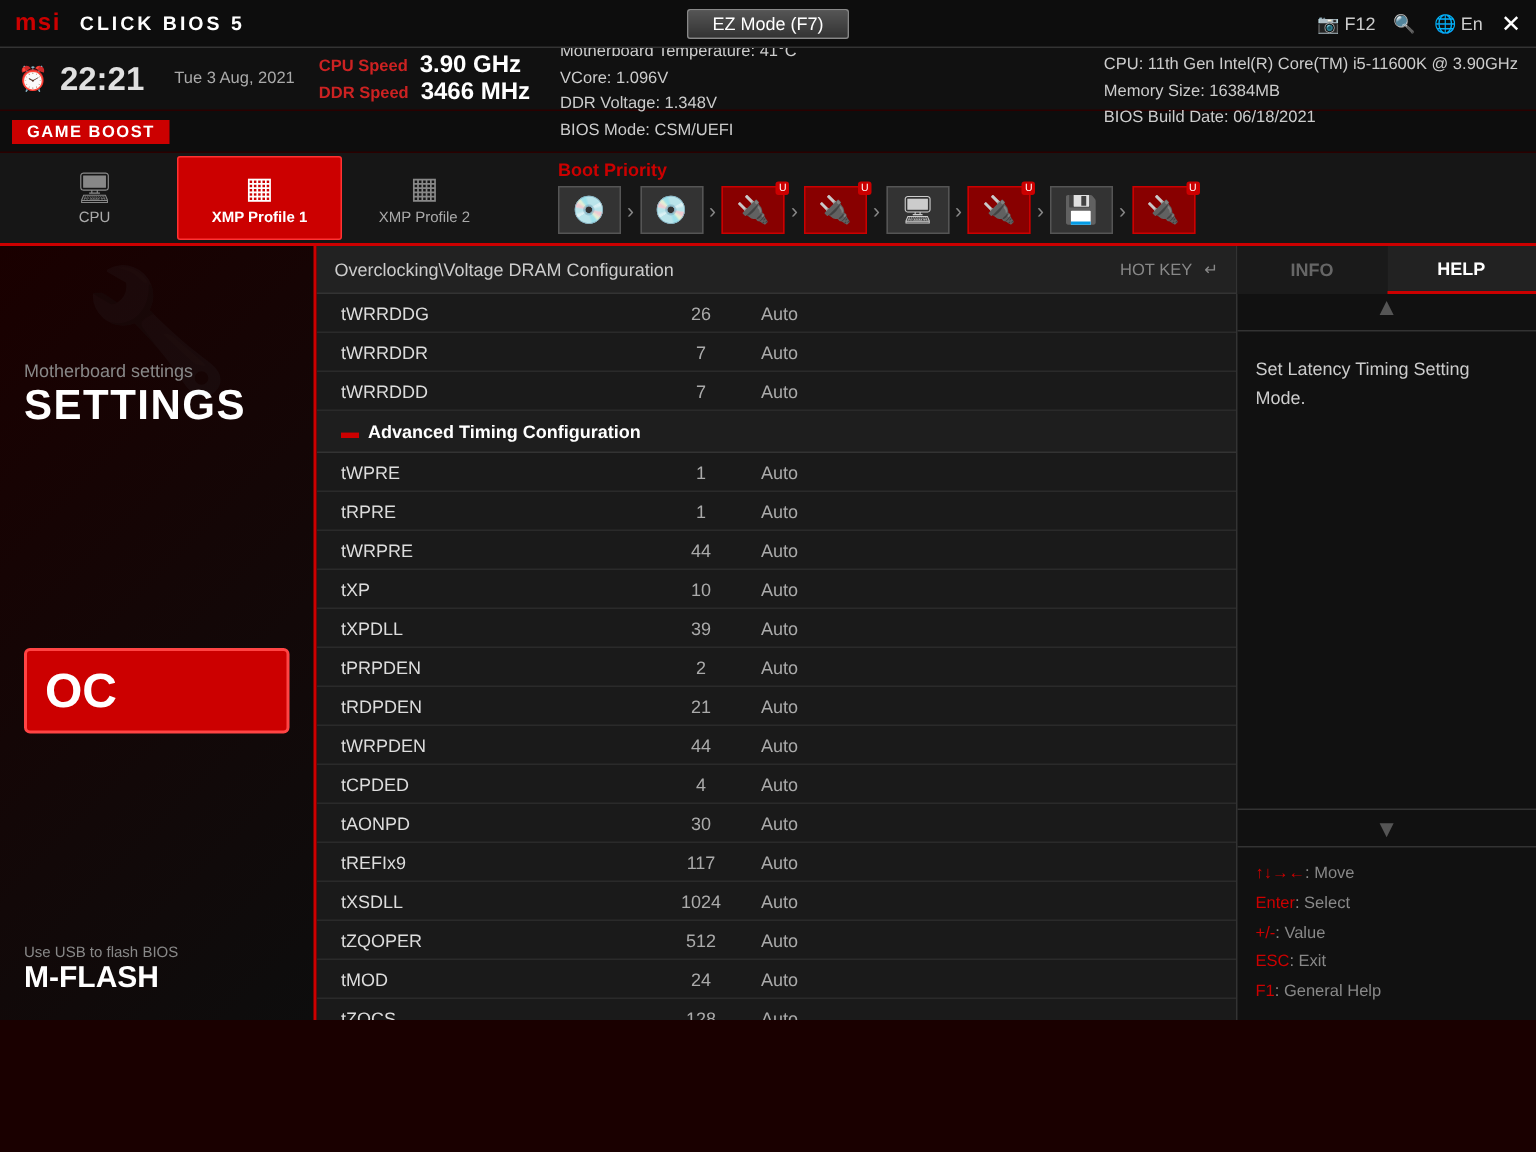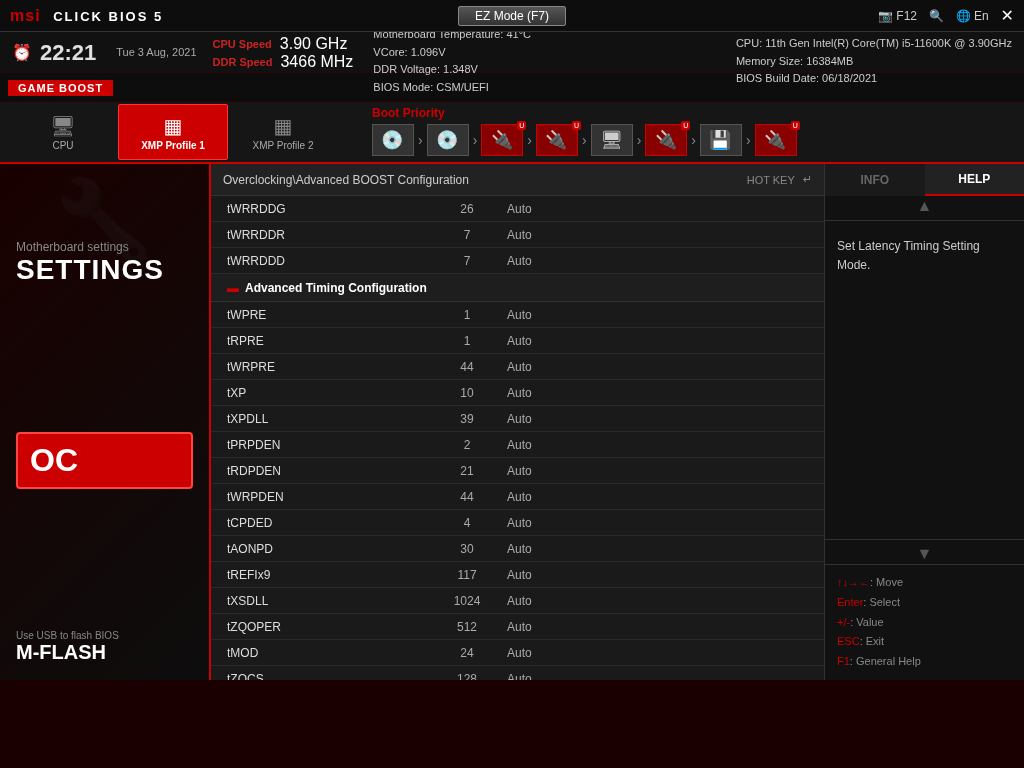--- a/index.html
+++ b/index.html
@@ -65,21 +65,21 @@
       display: flex;
       align-items: center;
       padding: 0 12px;
       border-bottom: 1px solid #2a0000;
     }
     .clock-section { display: flex; align-items: center; gap: 8px; margin-right: 20px; }
     .clock { color: #e0e0e0; font-size: 22px; font-weight: bold; }
     .date-section { font-size: 11px; color: #aaa; line-height: 1.4; }
     .speed-section { margin-left: 10px; }
     .speed-label { color: #cc2222; font-size: 11px; font-weight: bold; }
-    .speed-value { color: #fff; font-size: 16px; font-weight: normal; margin-left: 8px; }
+    .speed-value { color: #fff; font-size: 16px; font-weight: bold; margin-left: 8px; }
     .info-mid {
       margin-left: 20px;
       font-size: 11px;
       color: #ccc;
       line-height: 1.6;
     }
     .info-right {
       margin-left: auto;
       font-size: 11px;
       color: #ccc;
@@ -455,21 +455,21 @@
     </div>
     <div class="mflash-section">
       <div class="mflash-label">Use USB to flash BIOS</div>
       <div class="mflash-title">M-FLASH</div>
     </div>
   </div>
 
   <div class="center-content">
 
     <div class="breadcrumb-bar">
-      <span class="breadcrumb-text">Overclocking\Advanced BOOST Configuration</span>
+      <span class="breadcrumb-text">Overclocking\Voltage DRAM Configuration</span>
       <div class="breadcrumb-right">
         <span class="hotkey-btn">HOT KEY</span>
         <span>↵</span>
       </div>
     </div>
 
     <div class="table-area">
 
       <div class="setting-row">
         <span class="setting-name">tWRRDDG</span>

